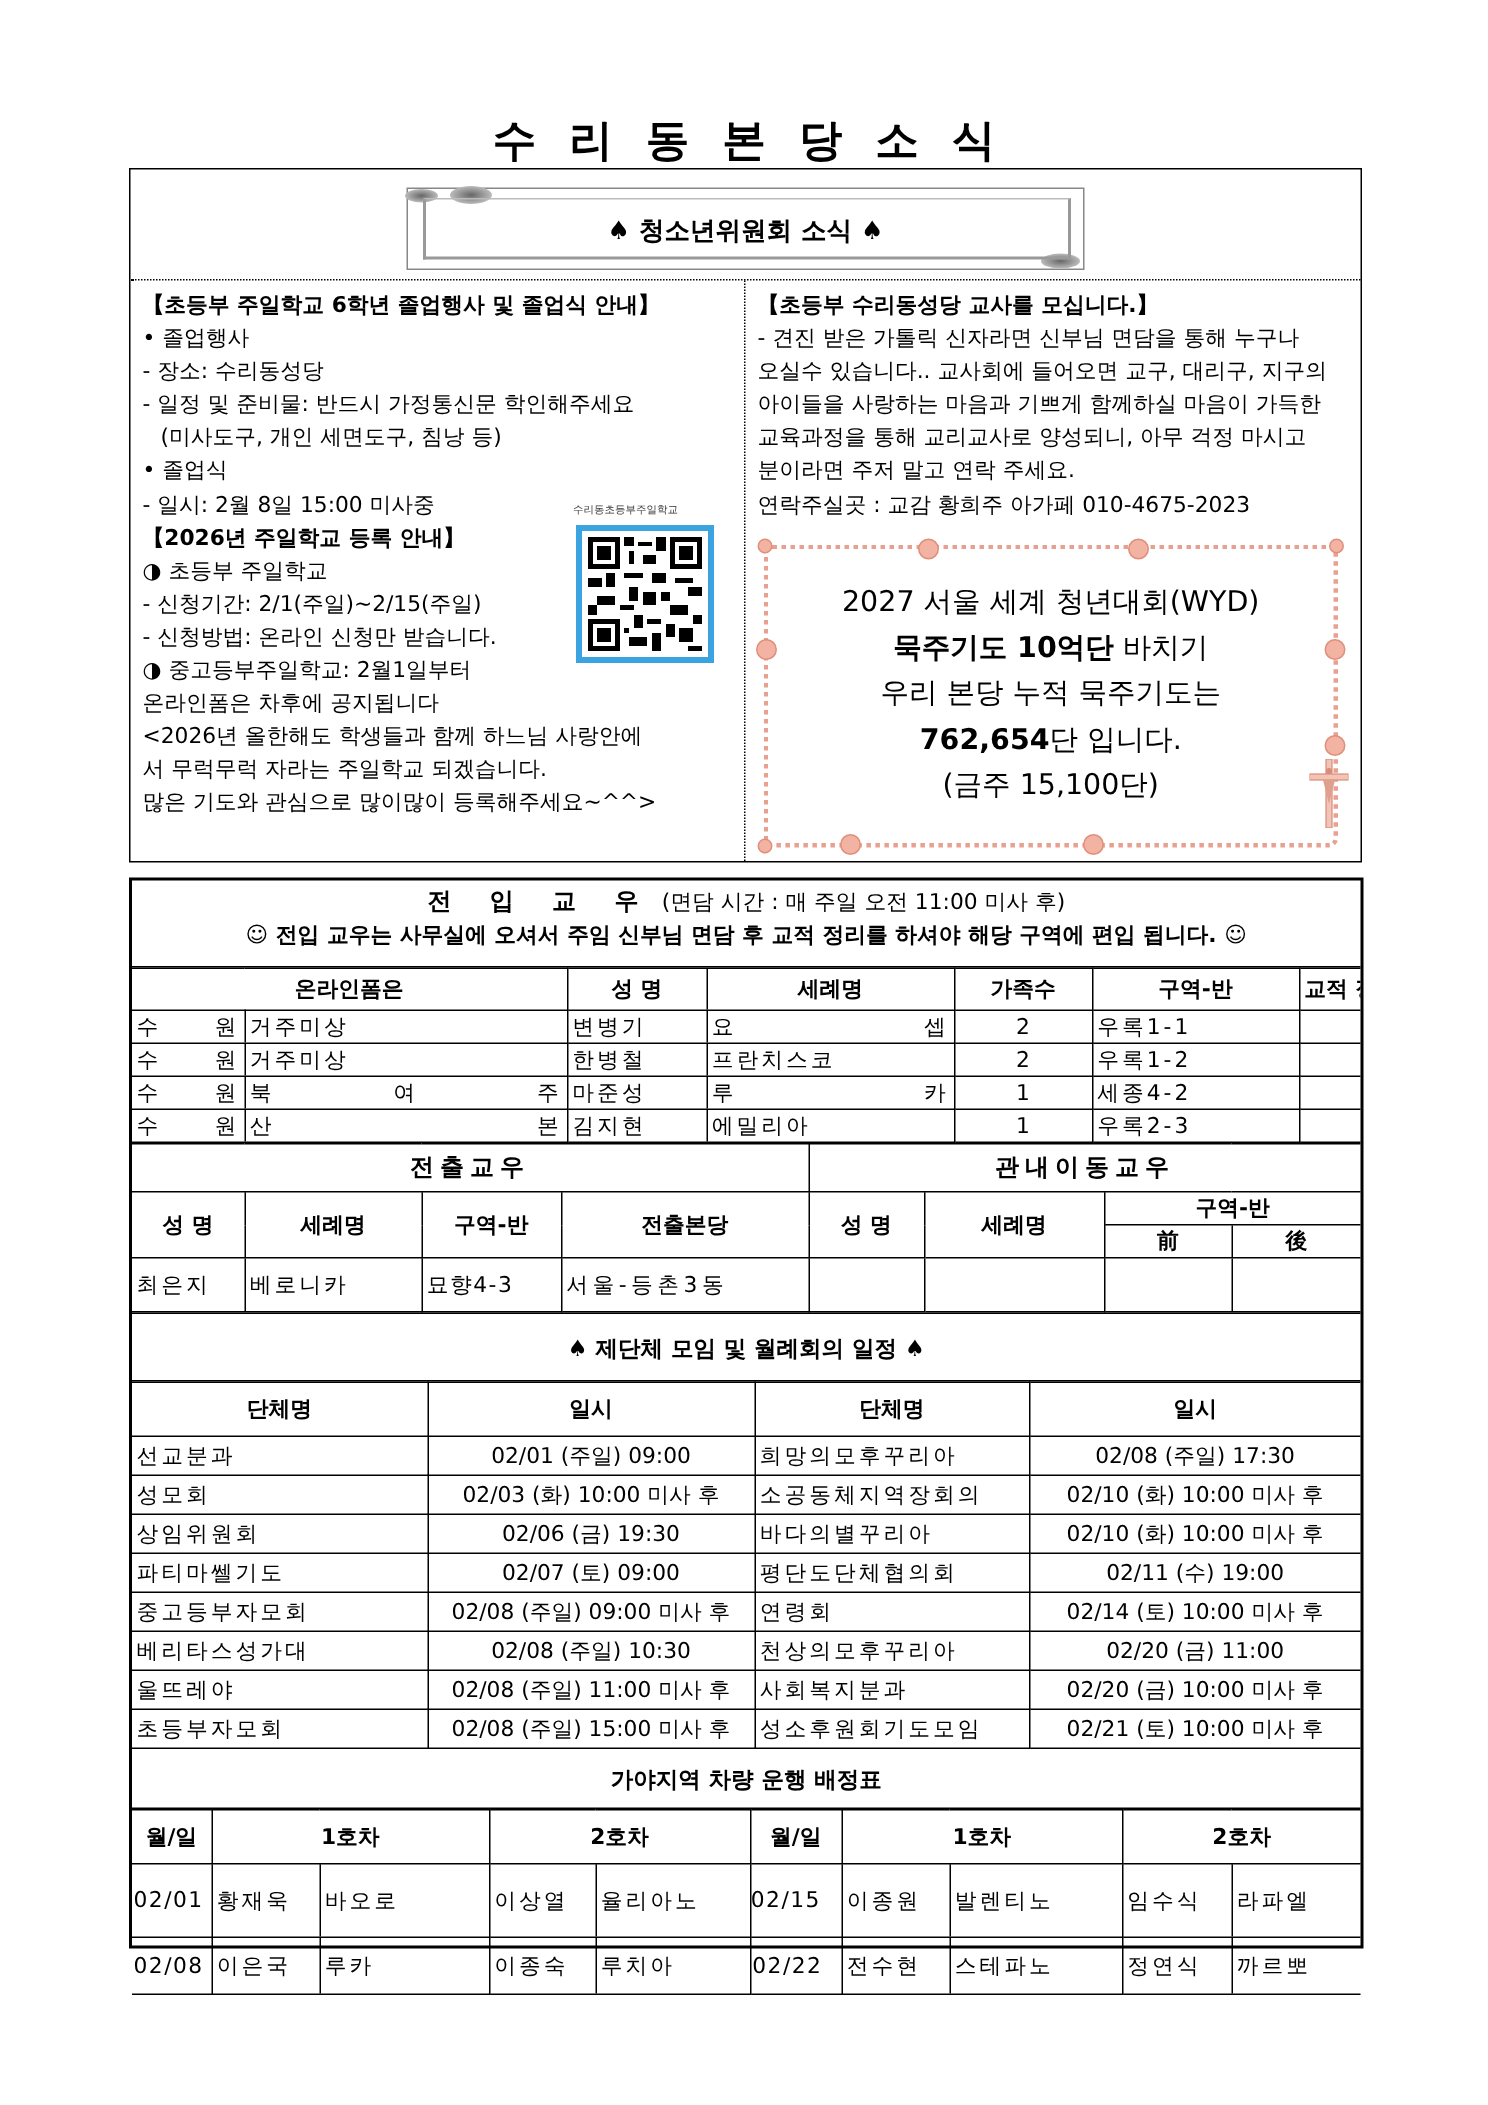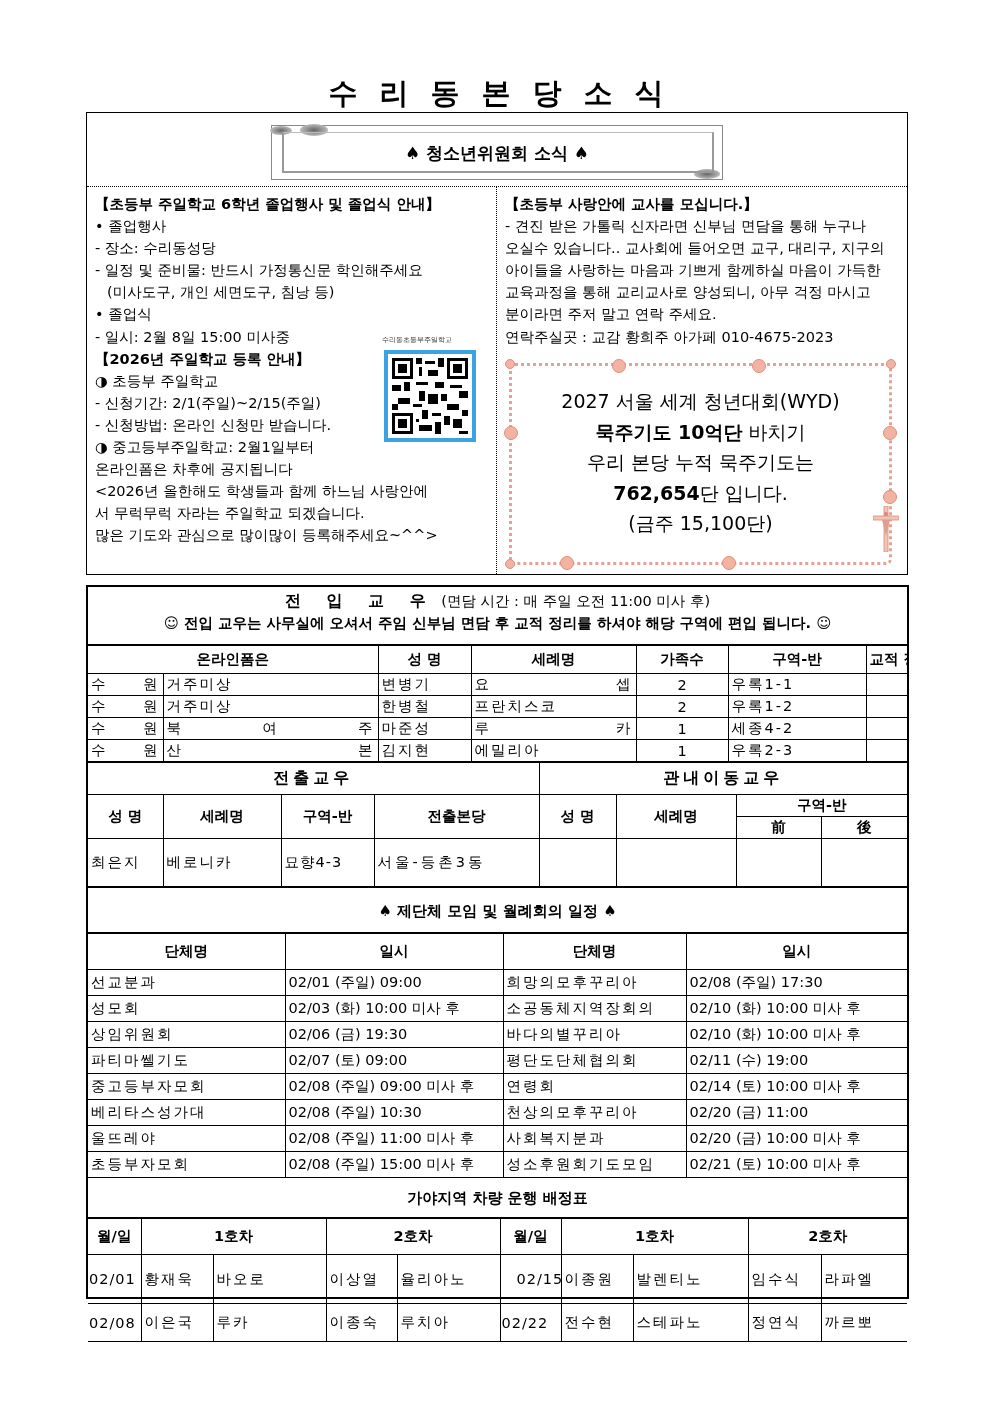--- a/index.html
+++ b/index.html
@@ -64,21 +64,21 @@
   .dotb { border-bottom: 1px dotted #000 !important; }
 
   .section-head { text-align: center; font-weight: bold; font-size: 15px; border-bottom: 1px solid #000; }
   .transfer-head { height: 58px; padding-top: 4px; }
   .transfer-head .t1 { font-size: 16px; }
   .transfer-head .t1 .big { letter-spacing: 10px; text-align: right; }
   .transfer-head .t1 .sub { font-weight: normal; font-size: 14.5px; }
   .transfer-head .t2 { font-weight: bold; font-size: 14.5px; margin-top: 2px; }
 
   .schedule-head { height: 46px; line-height: 46px; border-top: 1px solid #000; }
-  .schedule-tbl td { height: 26px; }
+  .schedule-tbl td { height: 26px; text-align: center; }
   .schedule-tbl th { height: 36px; }
   .bus-head { height: 40px; line-height: 40px; }
   .bus-tbl th { height: 36px; }
   .bus-tbl td { height: 38px; }
 </style>
 </head>
 <body>
 
 <div class="page-title">수리동본당소식</div>
 
@@ -155,21 +155,21 @@
               <rect x="8" y="20" width="1" height="1"></rect>
               <rect x="23" y="17" width="2" height="2"></rect>
           </g>
         </svg>
       </div>
     </div>
   </div>
 
   <div class="col-right">
     <div id="right-lines">
-        <div class="line bold">【초등부 사랑안에 교사를 모십니다.】</div>
+        <div class="line bold">【초등부 수리동성당 교사를 모십니다.】</div>
         <div class="line">- 견진 받은 가톨릭 신자라면 신부님 면담을 통해 누구나</div>
         <div class="line">오실수 있습니다.. 교사회에 들어오면 교구, 대리구, 지구의</div>
         <div class="line">아이들을 사랑하는 마음과 기쁘게 함께하실 마음이 가득한</div>
         <div class="line">교육과정을 통해 교리교사로 양성되니, 아무 걱정 마시고</div>
         <div class="line">분이라면 주저 말고 연락 주세요.</div>
         <div class="line">연락주실곳 : 교감 황희주 아가페 010-4675-2023</div>
       </div>
     <div class="rosary">
       <div class="bead" style="left:-7px;top:-7px;"></div>
       <div class="bead" style="left:100px;top:-7px;width:14px;height:14px;"></div>
@@ -289,21 +289,21 @@
       <th rowspan="2">구역-반</th>
       <th rowspan="2">전출본당</th>
       <th rowspan="2" class="dotr">성 명</th>
       <th rowspan="2">세례명</th>
       <th colspan="2" class="dotb" style="border-right:none">구역-반</th>
     </tr>
     <tr style="height:21px">
       <th class="dotr">前</th>
       <th style="border-right:none">後</th>
     </tr>
-    <tr style="height:48px">
+    <tr style="height:36px">
       <td class="spread dotr" style="border-left:none">최은지</td>
       <td class="spread">베로니카</td>
       <td style="letter-spacing:1px">묘향4-3</td>
       <td style="letter-spacing:3px">서울-등촌3동</td>
       <td class="dotr"></td>
       <td></td>
       <td class="dotr"></td>
       <td style="border-right:none"></td>
     </tr>
   </tbody>
@@ -401,21 +401,21 @@
       <th colspan="2" style="border-right:none">2호차</th>
     </tr>
     </tbody>
       <tbody id="bus-body">
         <tr>
           <td style="border-left:none;letter-spacing:1px;padding:16px 1px">02/01</td>
           <td class="spread dotr">황재욱</td>
           <td class="spread">바오로</td>
           <td class="spread dotr">이상열</td>
           <td class="spread">율리아노</td>
-          <td style="letter-spacing:1px;padding:0 16px">02/15</td>
+          <td style="letter-spacing:1px;padding:0 0">02/15</td>
           <td class="spread dotr">이종원</td>
           <td class="spread">발렌티노</td>
           <td class="spread dotr">임수식</td>
           <td class="spread" style="border-right:none">라파엘</td>
         </tr>
         <tr>
           <td style="border-left:none;letter-spacing:1px;padding:0 1px">02/08</td>
           <td class="spread dotr">이은국</td>
           <td class="spread">루카</td>
           <td class="spread dotr">이종숙</td>

